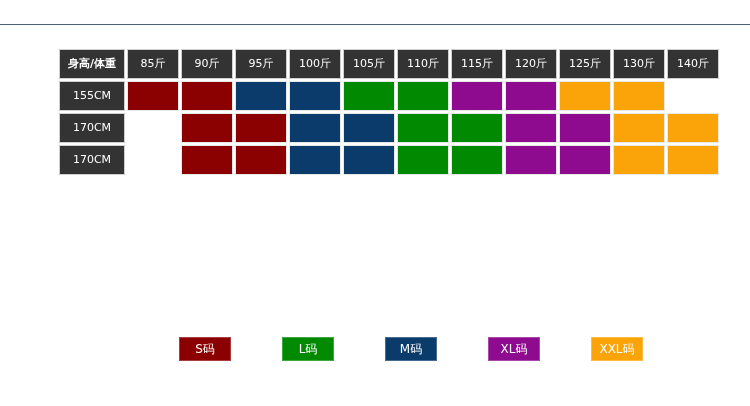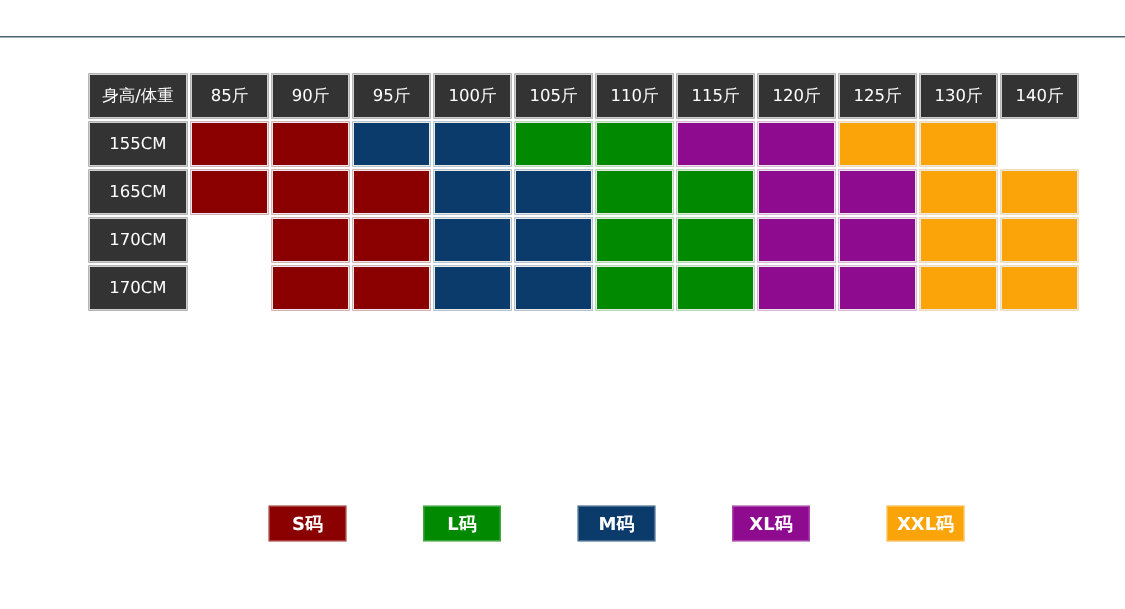--- a/index.html
+++ b/index.html
@@ -57,20 +57,21 @@
     font-family: "DejaVu Sans", sans-serif;
     font-size: 11px;
   }
   #size-chart td.corner {
     background: #333333;
     color: #ffffff;
     border: 1px solid #cfcfcf;
     width: 64px;
     font-family: "DejaVu Sans", sans-serif;
     font-size: 11px;
+    font-weight: bold;
   }
   #size-chart td.cell {
     border: 1px solid #e8e8e8;
   }
   #size-chart td.cell.empty {
     background: transparent;
     border: 1px solid transparent;
   }
   #legend {
     position: absolute;
@@ -79,21 +80,21 @@
     display: flex;
     flex-direction: row;
     align-items: center;
   }
   .legend-item {
     width: 52px;
     height: 24px;
     margin-right: 51px;
     color: #ffffff;
     font-size: 12px;
-    font-weight: bold;
+    font-weight: normal;
     display: flex;
     align-items: center;
     justify-content: center;
     font-family: "DejaVu Sans", sans-serif;
     border: 1px solid rgba(255,255,255,0.25);
     box-sizing: border-box;
   }
   .legend-item:last-child {
     margin-right: 12px;
   }
@@ -125,34 +126,20 @@
         <td class="cell" style="background: rgb(139, 0, 0);"></td>
         <td class="cell" style="background: rgb(11, 59, 107);"></td>
         <td class="cell" style="background: rgb(11, 59, 107);"></td>
         <td class="cell" style="background: rgb(1, 138, 1);"></td>
         <td class="cell" style="background: rgb(1, 138, 1);"></td>
         <td class="cell" style="background: rgb(142, 10, 142);"></td>
         <td class="cell" style="background: rgb(142, 10, 142);"></td>
         <td class="cell" style="background: rgb(251, 164, 10);"></td>
         <td class="cell" style="background: rgb(251, 164, 10);"></td>
         <td class="cell empty"></td>
-      </tr>
-      <tr>
-        <td class="rowhdr">165CM</td>
-        <td class="cell" style="background: rgb(139, 0, 0);"></td>
-        <td class="cell" style="background: rgb(139, 0, 0);"></td>
-        <td class="cell" style="background: rgb(139, 0, 0);"></td>
-        <td class="cell" style="background: rgb(11, 59, 107);"></td>
-        <td class="cell" style="background: rgb(11, 59, 107);"></td>
-        <td class="cell" style="background: rgb(1, 138, 1);"></td>
-        <td class="cell" style="background: rgb(1, 138, 1);"></td>
-        <td class="cell" style="background: rgb(142, 10, 142);"></td>
-        <td class="cell" style="background: rgb(142, 10, 142);"></td>
-        <td class="cell" style="background: rgb(251, 164, 10);"></td>
-        <td class="cell" style="background: rgb(251, 164, 10);"></td>
       </tr>
       <tr>
         <td class="rowhdr">170CM</td>
         <td class="cell empty"></td>
         <td class="cell" style="background: rgb(139, 0, 0);"></td>
         <td class="cell" style="background: rgb(139, 0, 0);"></td>
         <td class="cell" style="background: rgb(11, 59, 107);"></td>
         <td class="cell" style="background: rgb(11, 59, 107);"></td>
         <td class="cell" style="background: rgb(1, 138, 1);"></td>
         <td class="cell" style="background: rgb(1, 138, 1);"></td>

